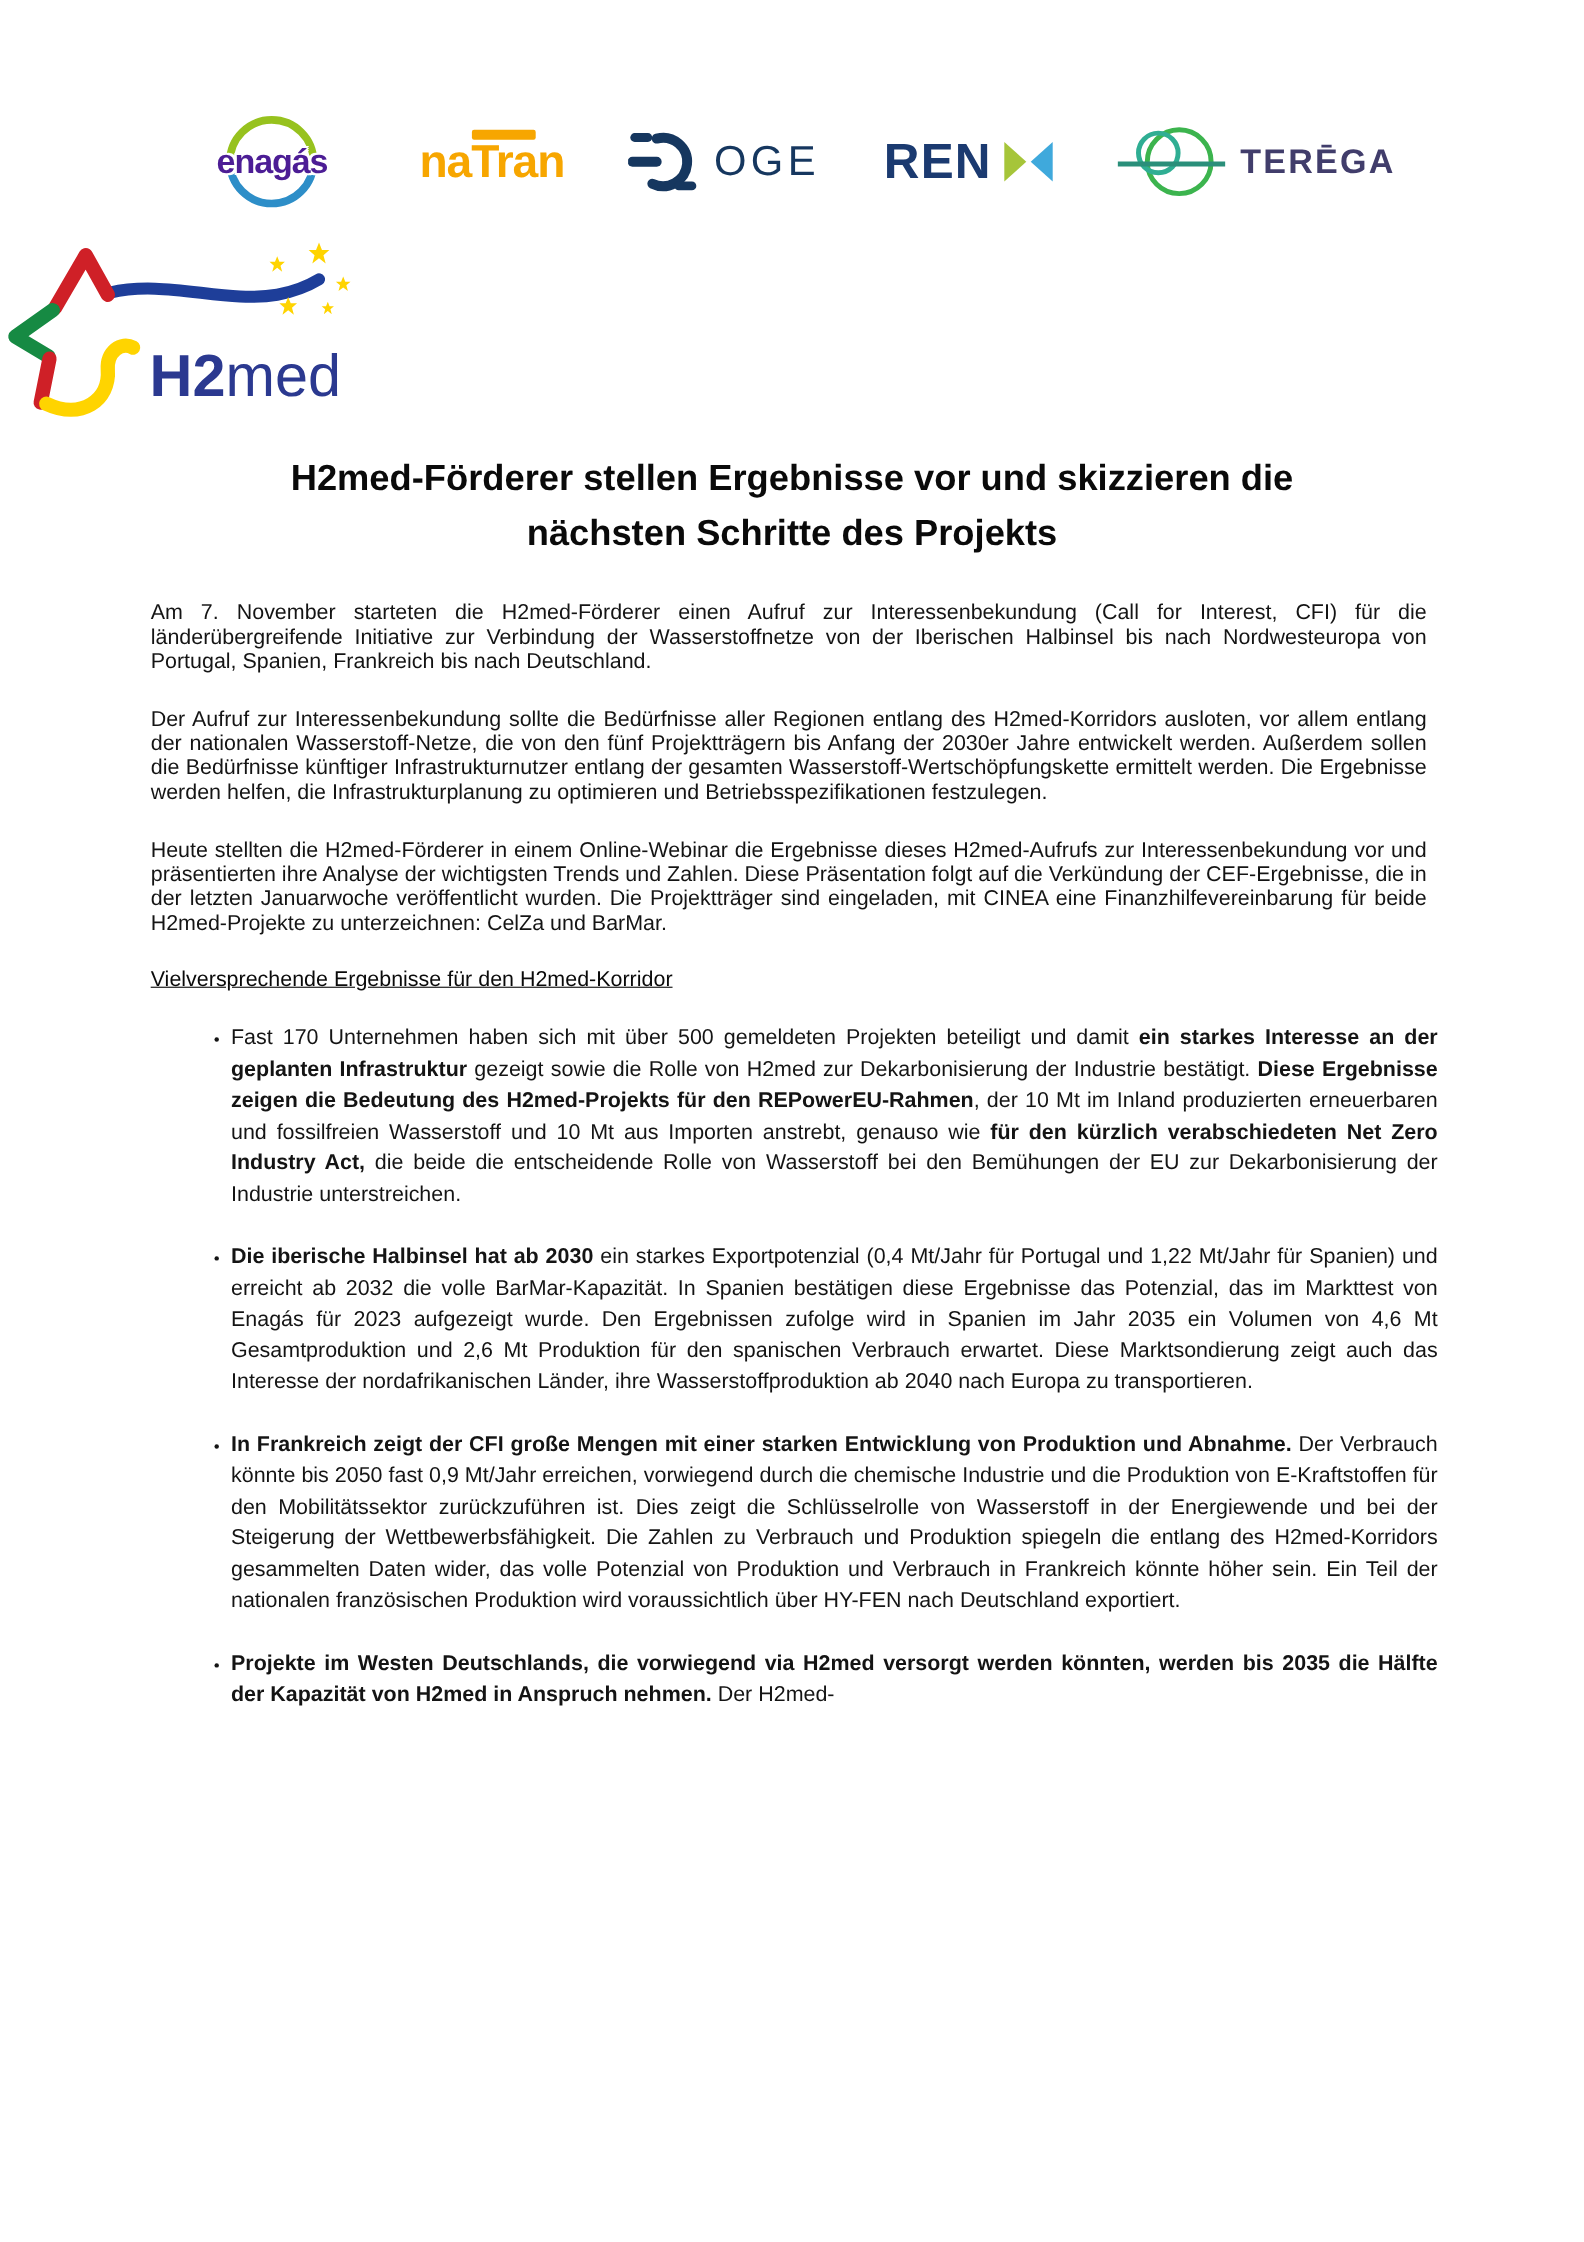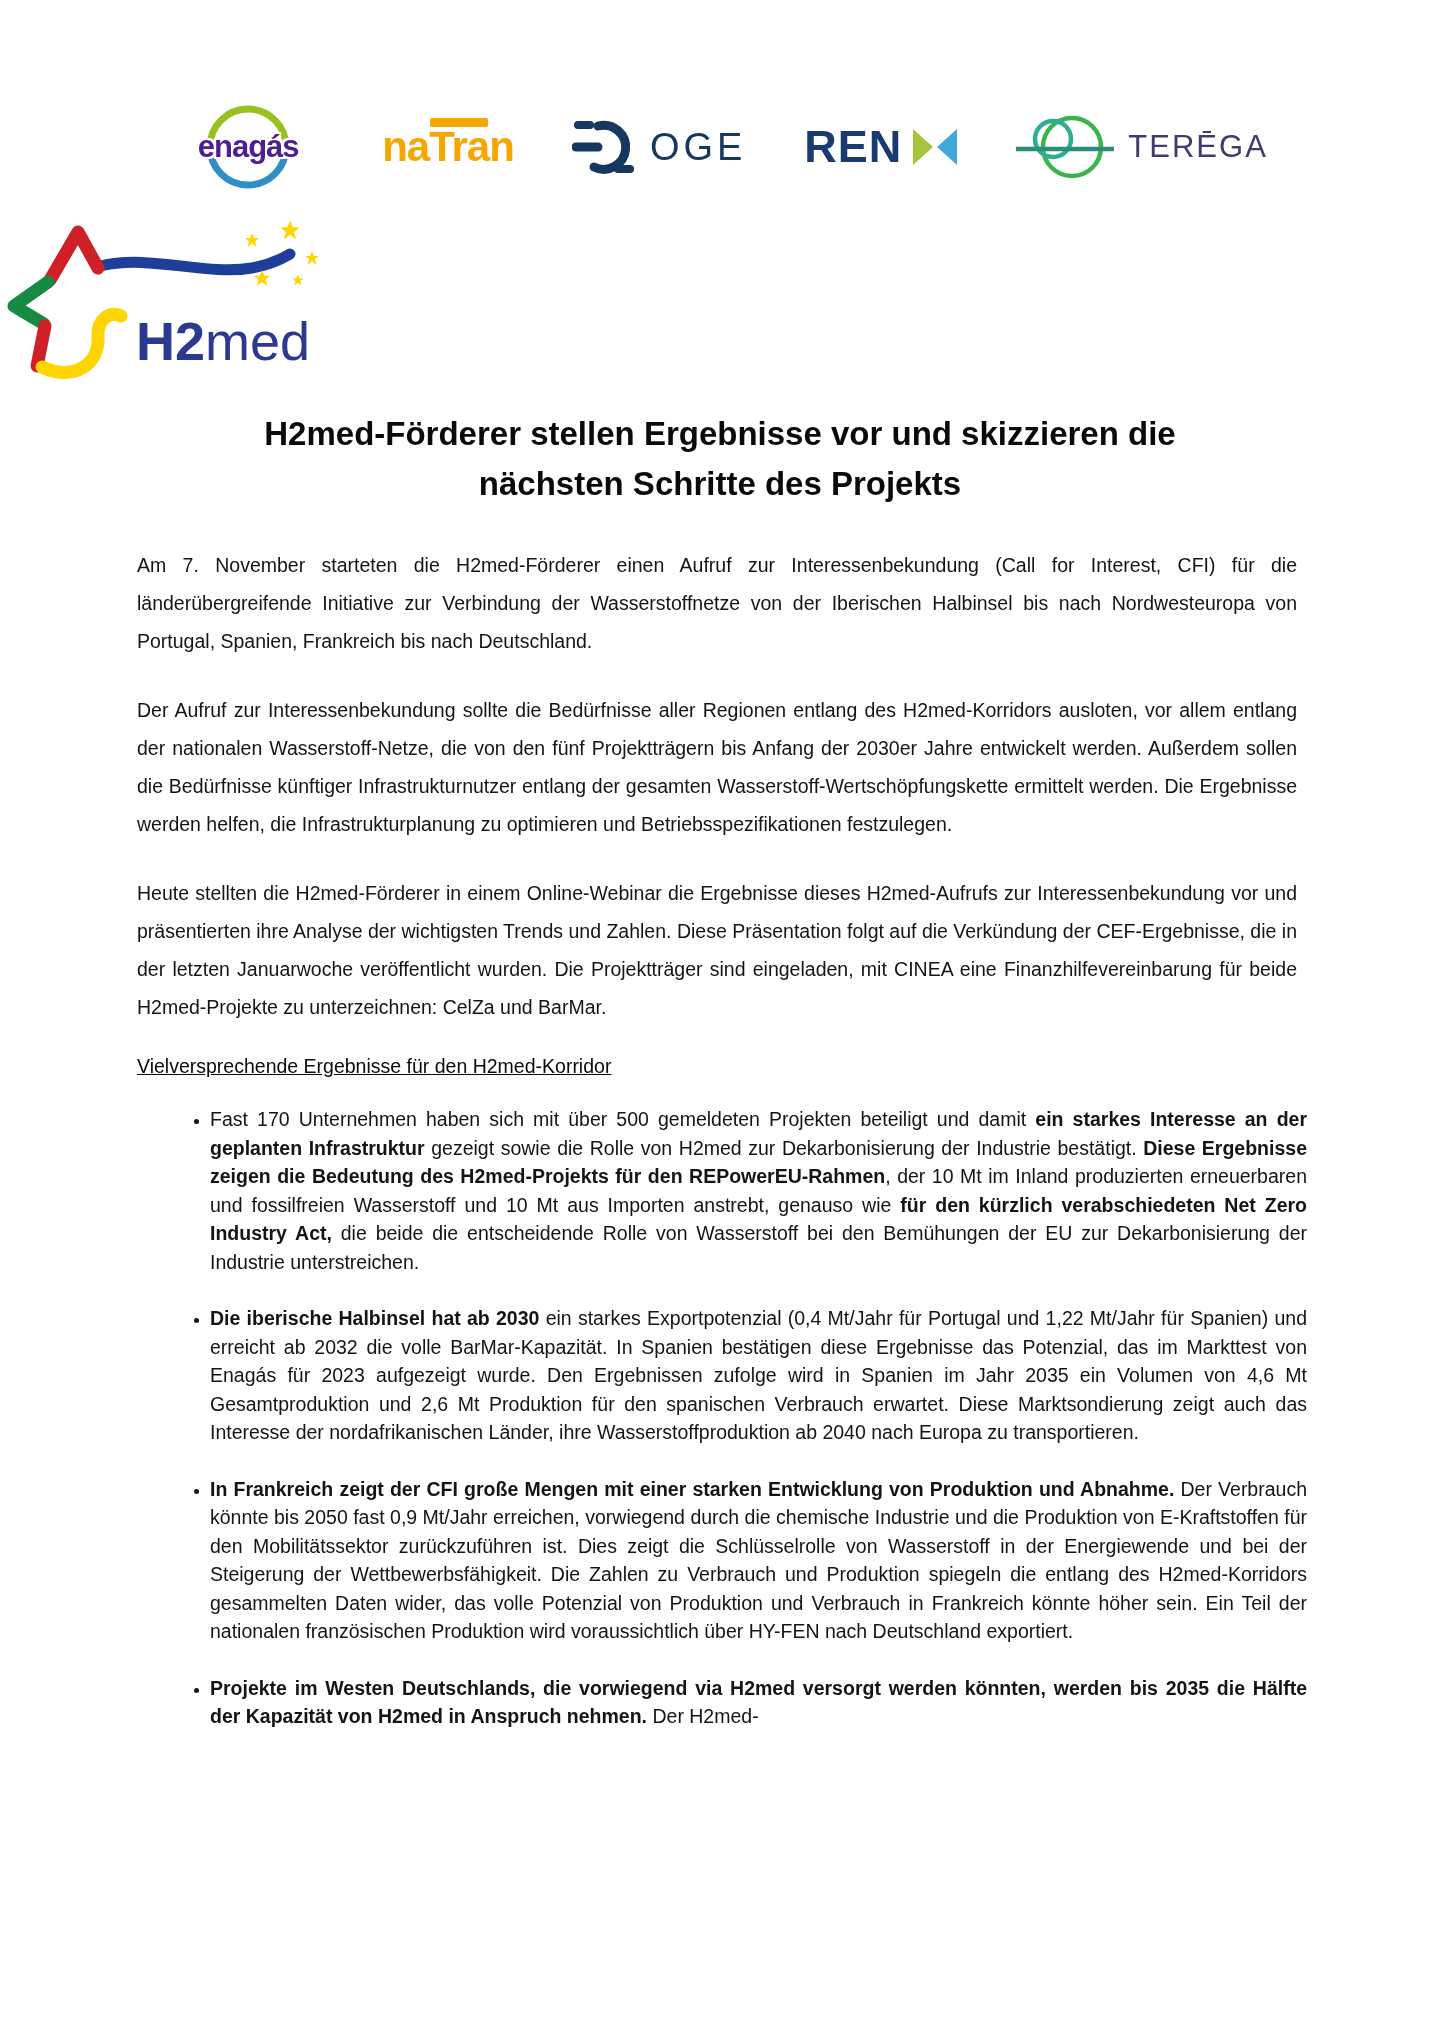--- a/index.html
+++ b/index.html
@@ -30,35 +30,35 @@
   .natran-text{font-weight:bold;font-size:42px;color:#f7a600;letter-spacing:-1px;}
   .natran-bar{position:absolute;top:2px;left:48px;width:58px;height:9px;background:#f7a600;border-radius:2px;}
   
   .logo-oge{gap:14px;}
   .oge-text{font-weight:normal;font-size:38px;color:#16375f;letter-spacing:4px;}
   
   .logo-ren{gap:10px;}
   .ren-text{font-weight:bold;font-size:45px;color:#1b3a70;letter-spacing:1px;}
   
   .logo-terega{gap:14px;}
-  .terega-text{font-weight:normal;font-size:31px;color:#413d6b;letter-spacing:2px;}
+  .terega-text{font-weight:bold;font-size:31px;color:#413d6b;letter-spacing:2px;}
 
   
   .h2med-wrap{margin-top:12px;display:flex;justify-content:flex-start;}
 
   
   .title{
     font-size:33px;font-weight:bold;line-height:50px;text-align:center;
     max-width:1020px;margin:26px auto 0;color:#0a0a0a;
   }
   .date{font-size:17px;margin-top:32px;color:#141414;}
 
   
   .para{
-    font-size:19.5px;line-height:38px;text-align:justify;margin:31px 10px 0 0;
+    font-size:19.5px;line-height:22px;text-align:justify;margin:31px 10px 0 0;
   }
   .para:first-of-type{margin-top:37px;}
   .section-heading{
     font-size:19.5px;font-weight:normal;text-decoration:underline;
     margin:29px 0 0 0;color:#0a0a0a;
   }
   ul.bullets{
     margin:27px 0 0 0;padding-left:73px;list-style:disc outside;
   }
   ul.bullets li{

